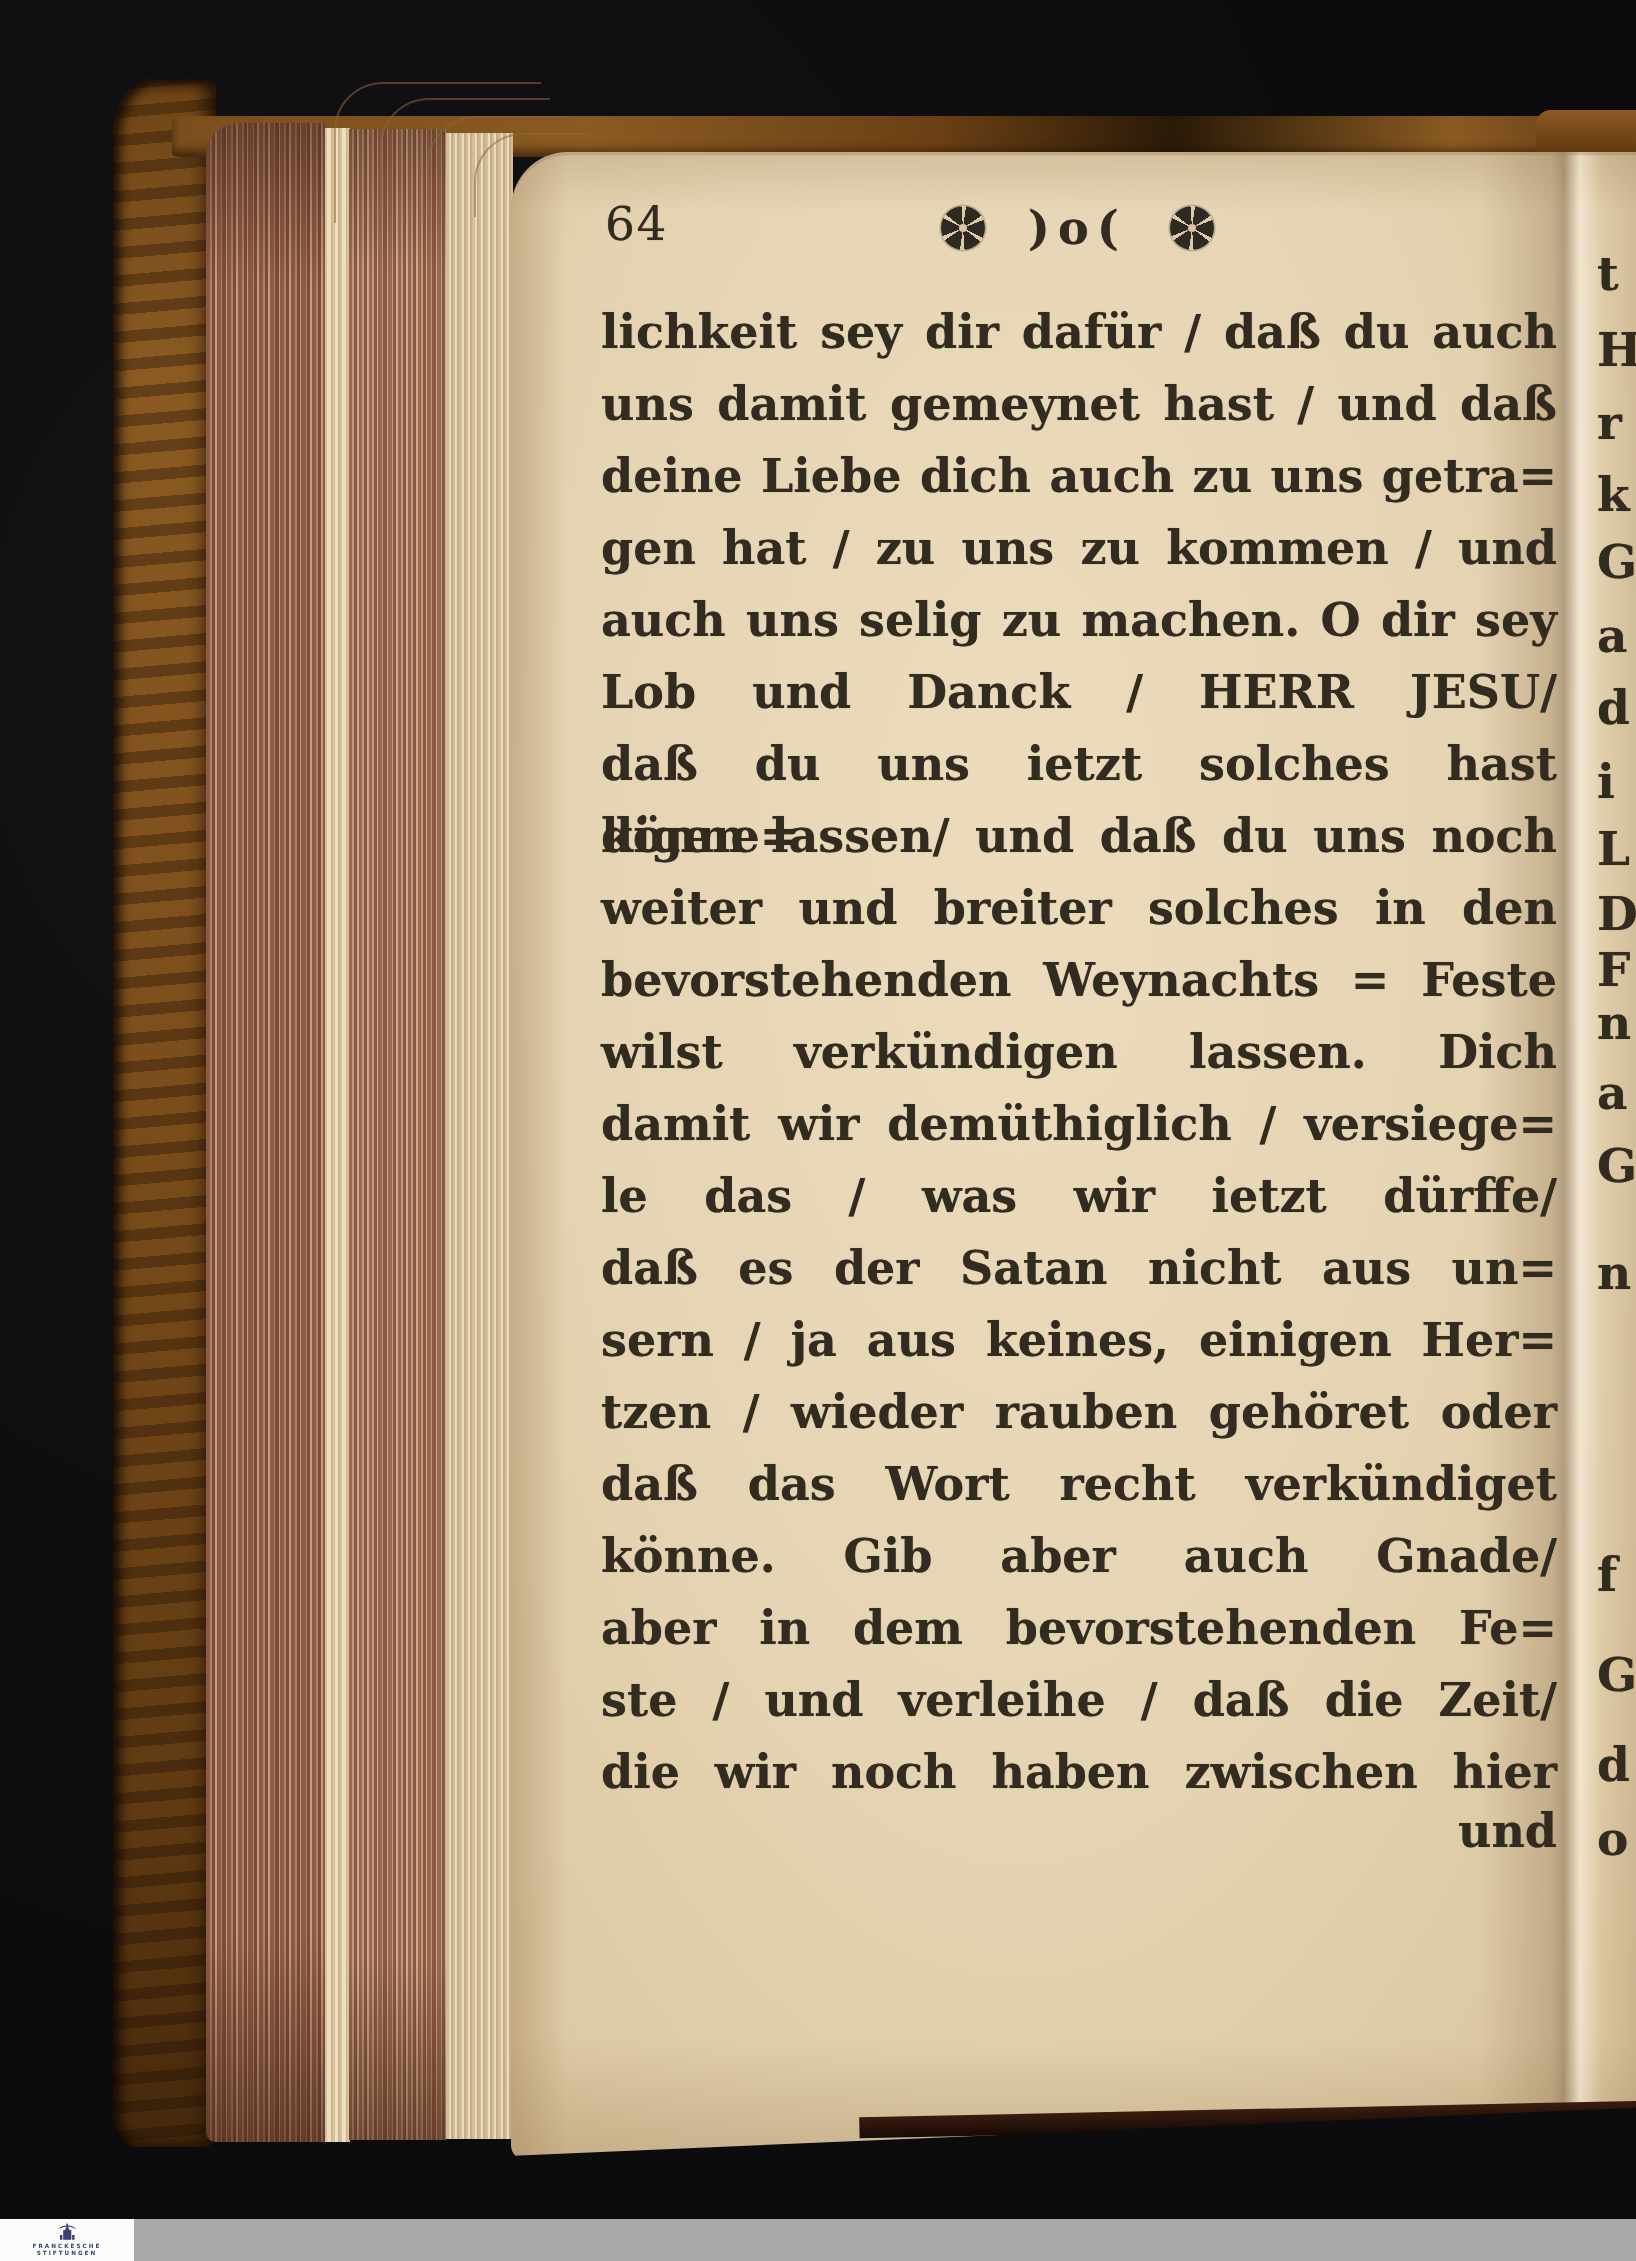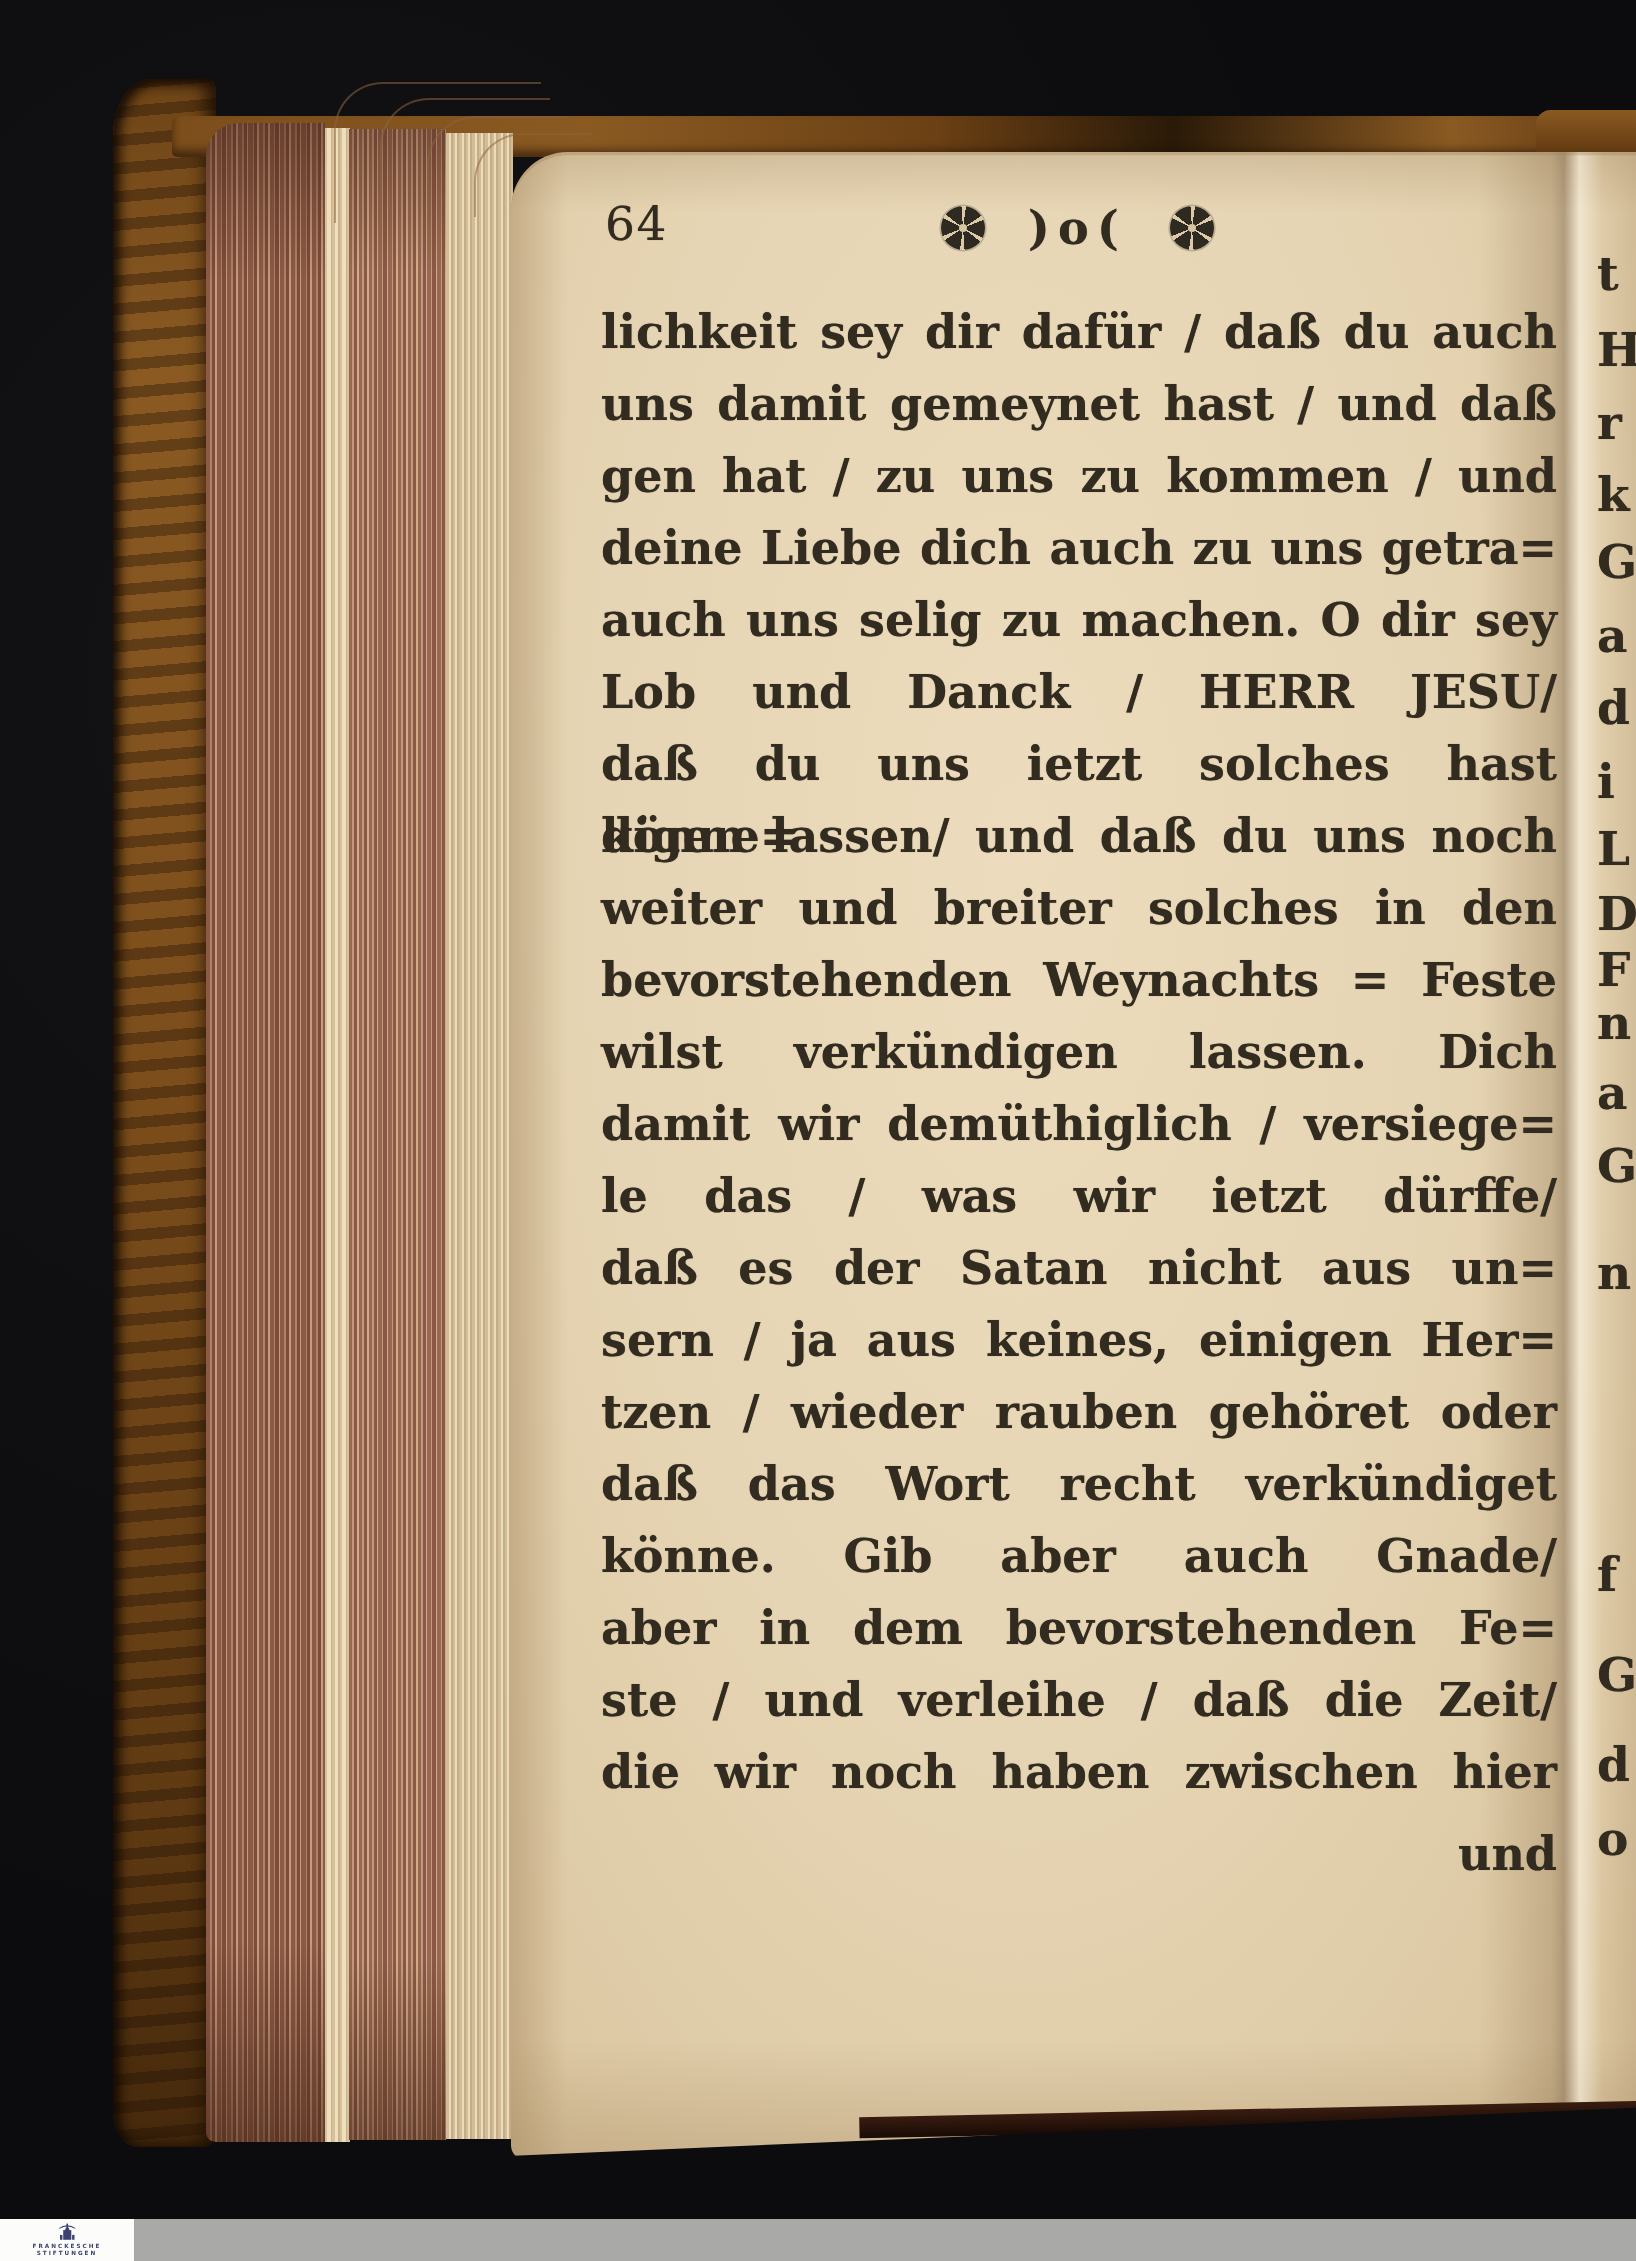--- a/index.html
+++ b/index.html
@@ -104,21 +104,20 @@
     position:absolute;left:601px;top:296px;width:956px;
   }
   .tline{
     font-size:46px;font-weight:700;line-height:72px;height:72px;
     text-align:justify;text-align-last:justify;white-space:normal;
     text-shadow:0 0 0.8px rgba(45,35,22,.55);
   }
   .catchword{
     position:absolute;right:0;top:1508px;font-size:46px;font-weight:700;
     text-shadow:0 0 0.8px rgba(45,35,22,.55);
-    margin-top:23px;
   }
   
   .fragment{
     position:absolute;left:1597px;font-size:47px;font-weight:700;color:#322b20;
     text-shadow:0 0 0.8px rgba(45,35,22,.55);line-height:57px;
   }
   
   .footer-gray{
     position:absolute;left:134px;top:2219px;width:1502px;height:43px;background:#a9a9a7;
   }
@@ -156,22 +155,22 @@
   <div class="page-number ink">64</div>
   <div class="ornament-row">
     <span class="rosette"></span>
     <span class="ornament-text ink">)o(</span>
     <span class="rosette"></span>
   </div>
 
   <div class="text-block ink">
     <div class="tline">lichkeit sey dir dafür / daß du auch</div>
       <div class="tline">uns damit gemeynet hast / und daß</div>
+      <div class="tline">deine Liebe dich auch zu uns getra=</div>
       <div class="tline">gen hat / zu uns zu kommen / und</div>
-      <div class="tline">deine Liebe dich auch zu uns getra=</div>
       <div class="tline">auch uns selig zu machen. O dir sey</div>
       <div class="tline">Lob und Danck / HERR JESU/</div>
       <div class="tline">daß du uns ietzt solches hast könne=</div>
       <div class="tline">digen lassen/ und daß du uns noch</div>
       <div class="tline">weiter und breiter solches in den</div>
       <div class="tline">bevorstehenden Weynachts = Feste</div>
       <div class="tline">wilst verkündigen lassen. Dich</div>
       <div class="tline">damit wir demüthiglich / versiege=</div>
       <div class="tline">le das / was wir ietzt dürffe/</div>
       <div class="tline">daß es der Satan nicht aus un=</div>

